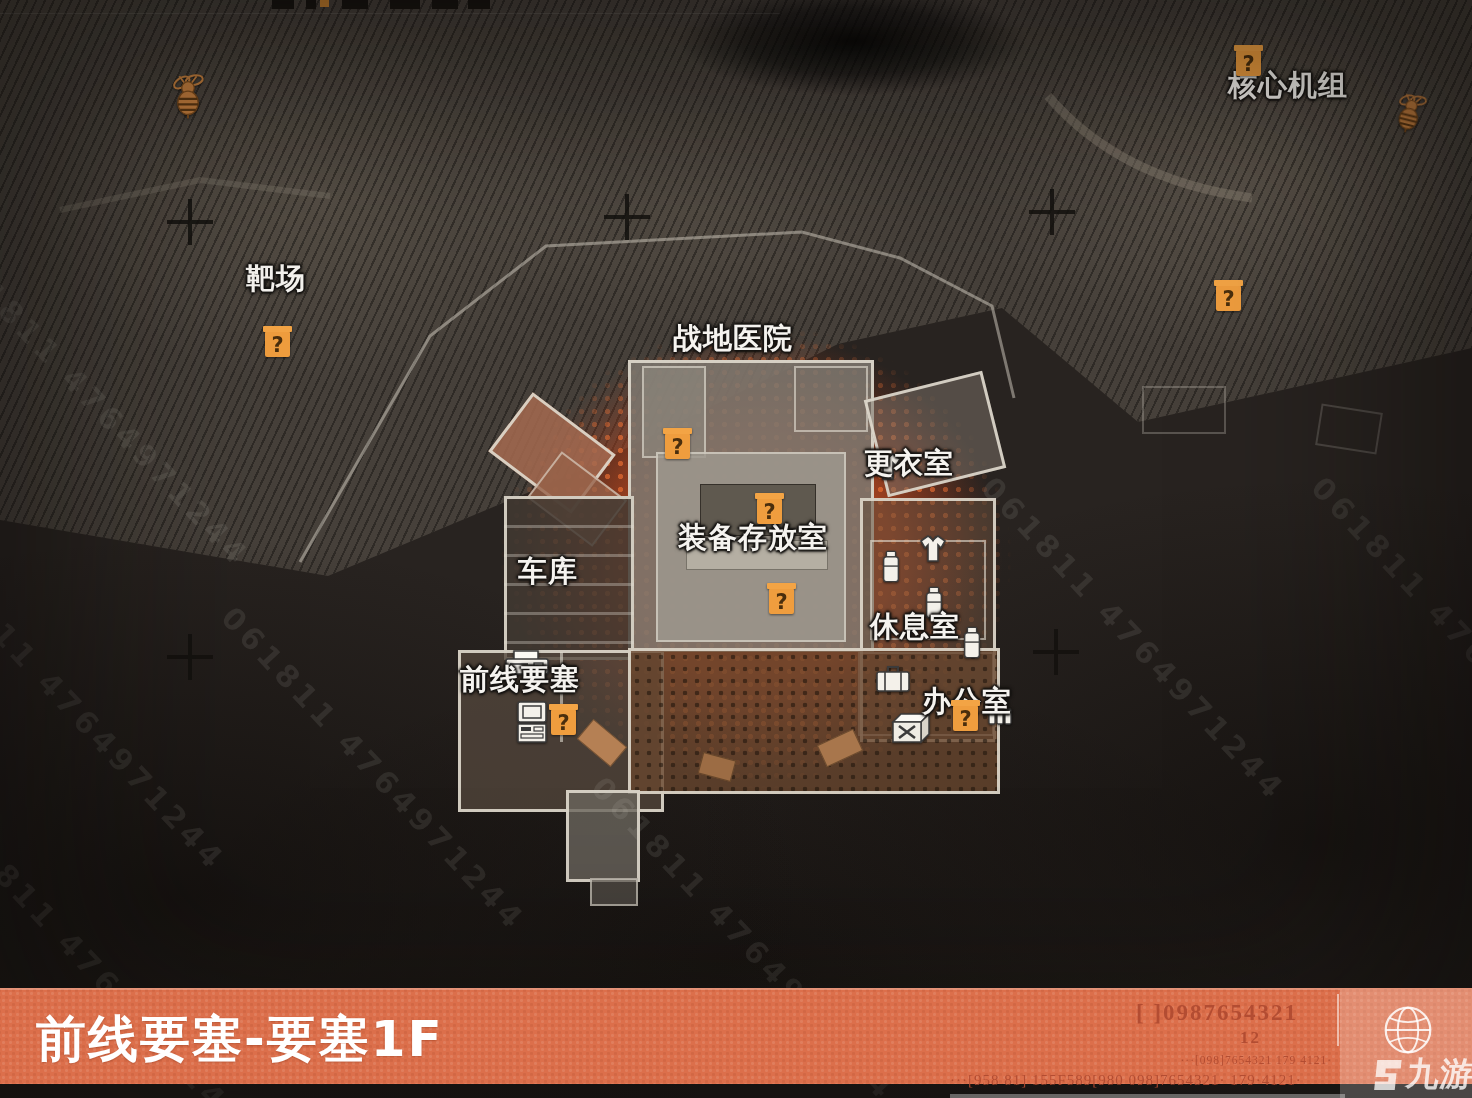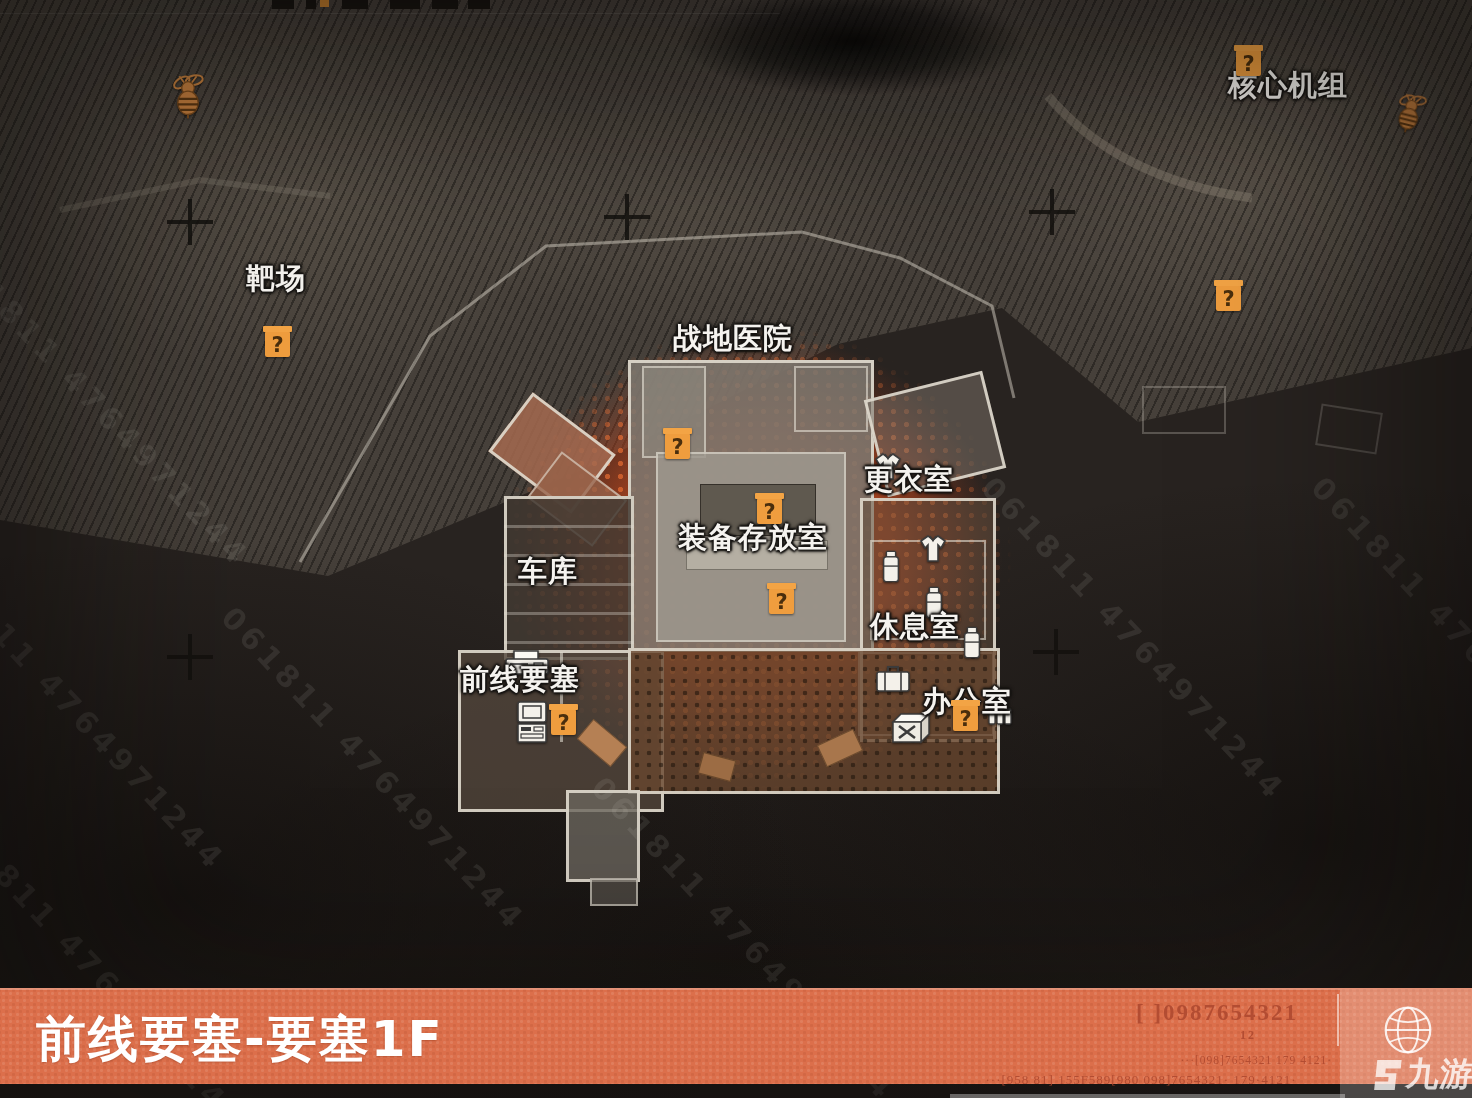--- a/index.html
+++ b/index.html
@@ -92,23 +92,23 @@
       radial-gradient(rgba(140,48,24,.13) 1.2px, transparent 1.9px);
     background-size:7px 7px, 7px 7px; background-position:0 0, 3px 4px;
     border-top:2px solid rgba(255,255,255,.25);
   }
   #banner-title {
     position:absolute; left:36px; top:16px; color:#ffffff; font-size:50px; font-weight:800;
     letter-spacing:2px; white-space:nowrap; text-shadow:0 1px 2px rgba(120,40,15,.35);
   }
   .code { position:absolute; color:#b04a30; font-family:Liberation Serif, serif; opacity:.92; }
   #code-main { left:1136px; top:10px; font-size:23px; font-weight:700; letter-spacing:2px; }
-  #code-sub  { left:1240px; top:38px; font-size:12px; font-weight:700; letter-spacing:2px; }
+  #code-sub  { left:1240px; top:38px; font-size:17px; font-weight:700; letter-spacing:2px; }
   #code-l3   { left:950px; top:64px; width:382px; text-align:right; font-size:11.5px; letter-spacing:1px; }
-  #code-l4   { left:950px; top:82px; width:382px; text-align:center; font-size:13px; letter-spacing:1px; }
+  #code-l4   { left:950px; top:82px; width:382px; text-align:left; font-size:15px; letter-spacing:1px; }
   #banner-light { position:absolute; right:0; top:0; width:132px; height:110px; background:rgba(255,255,255,.22); }
   #banner-divider { position:absolute; left:1337px; top:4px; width:2px; height:52px; background:rgba(255,255,255,.55); }
   #banner-bottomstrip { position:absolute; left:950px; top:104px; width:395px; height:6px; background:rgba(255,255,255,.35); }
   #logo-row { position:absolute; left:1372px; top:62px; display:flex; align-items:center; gap:4px;
               color:rgba(255,255,255,.78); transform:skewX(-6deg); }
   #logo-text { font-size:33px; font-weight:800; letter-spacing:1px; white-space:nowrap; }
 </style>
 </head>
 <body>
 
@@ -273,21 +273,21 @@
       </svg>
     <svg class="item" style="left:1388px;top:90px;width:44px;height:44px;transform:rotate(14deg)">
         <use href="#sym-bee"></use>
       </svg>
 
     <div class="lbl" style="left:1228px;top:70px">核心机组</div>
     <div class="lbl" style="left:246px;top:263px">靶场</div>
     <div class="lbl" style="left:673px;top:323px">战地医院</div>
     <div class="lbl" style="left:678px;top:522px">装备存放室</div>
     <div class="lbl" style="left:518px;top:556px">车库</div>
-    <div class="lbl" style="left:864px;top:464px">更衣室</div>
+    <div class="lbl" style="left:864px;top:448px">更衣室</div>
     <div class="lbl" style="left:870px;top:611px">休息室</div>
     <div class="lbl" style="left:460px;top:664px">前线要塞</div>
     <div class="lbl" style="left:922px;top:686px">办公室</div>
 
     <div class="qb" style="left:1235px;top:45px">
         <span>?</span>
       </div>
     <div class="qb" style="left:264px;top:326px">
         <span>?</span>
       </div>

